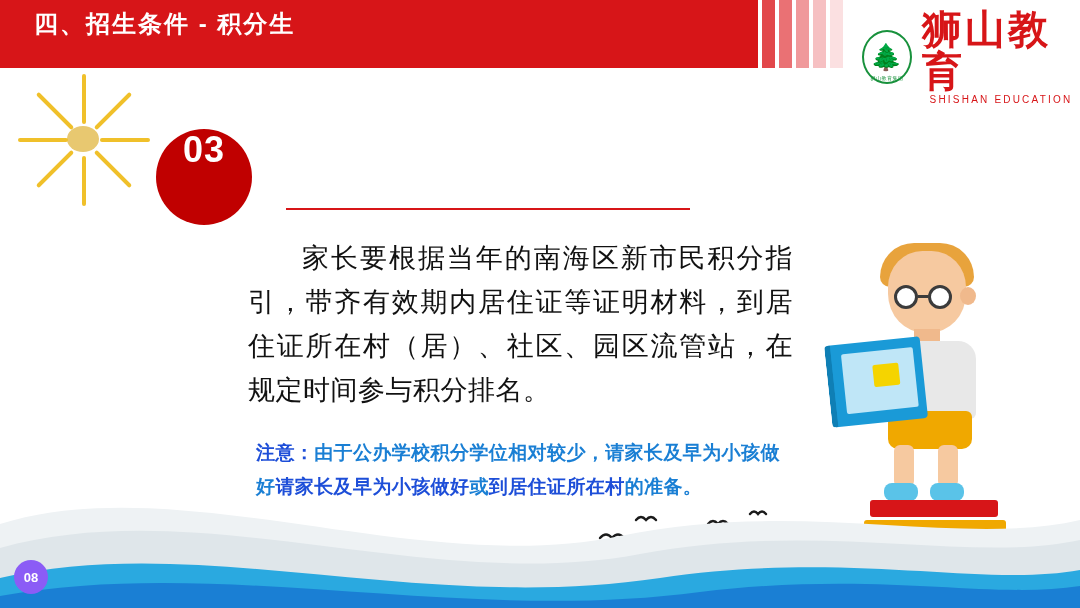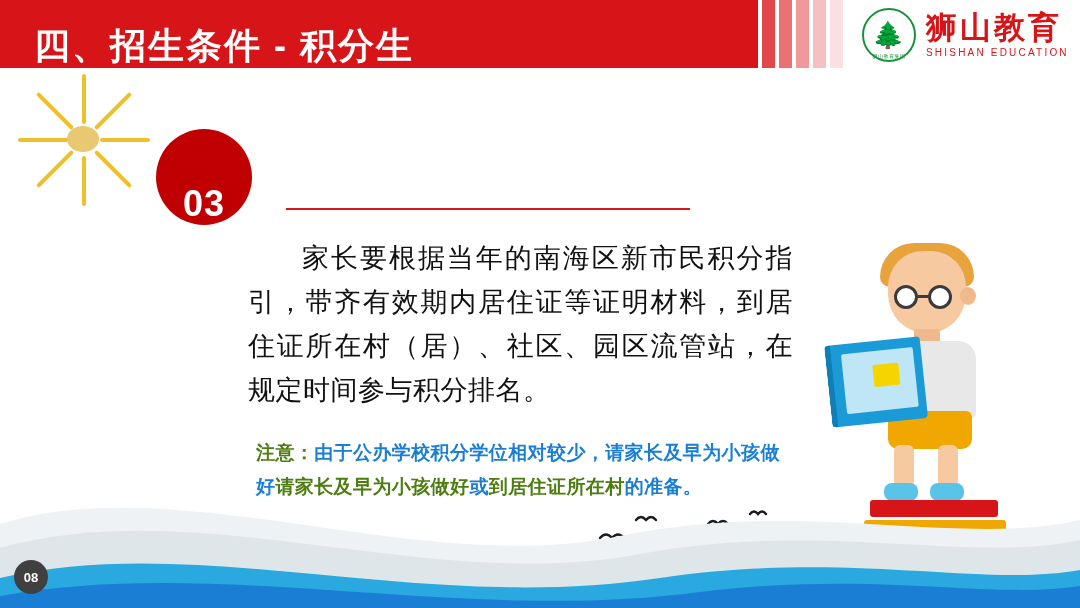--- a/index.html
+++ b/index.html
@@ -18,22 +18,22 @@
 
   
   .header-bar {
     position: absolute;
     top: 0; left: 0;
     width: 745px; height: 68px;
     background: #d71518;
   }
   .header-title {
     position: absolute;
-    top: 22px; left: 34px;
-    font-size: 36px;
+    top: 8px; left: 34px;
+    font-size: 24px;
     font-weight: bold;
     color: #ffffff;
     letter-spacing: 2px;
     white-space: nowrap;
   }
   .header-stripes {
     position: absolute;
     top: 0; left: 745px;
     width: 110px; height: 68px;
     display: flex;
@@ -68,21 +68,21 @@
   }
   .logo-ring-text {
     position: absolute;
     bottom: 1px; left: 0; right: 0;
     text-align: center;
     font-size: 5px;
     color: #18913c;
     letter-spacing: 0.5px;
   }
   .logo-text-cn {
-    font-size: 31px;
+    font-size: 40px;
     font-weight: bold;
     color: #d71518;
     letter-spacing: 3px;
     line-height: 1.05;
   }
   .logo-text-en {
     font-size: 10px;
     color: #d71518;
     letter-spacing: 2.2px;
     text-align: center;
@@ -111,21 +111,21 @@
     transform-origin: 2px 2px;
   }
 
   
   .badge {
     position: absolute;
     top: 129px; left: 156px;
     width: 96px; height: 96px;
     border-radius: 50%;
     background: #c00000;
-    display: flex; align-items: flex-end; justify-content: center;
+    display: flex; align-items: flex-start; justify-content: center;
   }
   .badge-num {
     color: #ffffff;
     font-size: 36px;
     font-weight: bold;
     letter-spacing: 1px;
   }
 
   
   .section-title {
@@ -160,21 +160,21 @@
   .note {
     position: absolute;
     top: 436px; left: 256px;
     width: 530px;
     font-size: 19px;
     line-height: 34px;
     font-weight: bold;
     color: #1a7fd4;
     letter-spacing: 0.4px;
   }
-  .note .hl { color: #4d7c0f; }
+  .note .hl { color: #1d4ed8; }
 
   
   .boy { position: absolute; top: 245px; left: 810px; width: 250px; height: 290px; }
   .head {
     position: absolute; left: 78px; top: 6px;
     width: 78px; height: 82px;
     background: #f6c9a0; border-radius: 44% 44% 48% 48%;
   }
   .hair {
     position: absolute; left: 70px; top: -2px;
@@ -274,21 +274,21 @@
 
   
   .birds { position: absolute; left: 590px; top: 490px; width: 260px; height: 80px; }
 
   
   .pagenum {
     position: absolute;
     left: 14px; bottom: 14px;
     width: 34px; height: 34px;
     border-radius: 50%;
-    background: #404040;
+    background: #8b5cf6;
     color: #ffffff;
     font-size: 13px;
     display: flex; align-items: center; justify-content: center;
     font-weight: bold;
   }
 </style>
 </head>
 <body>
 
 <div id="slide">

